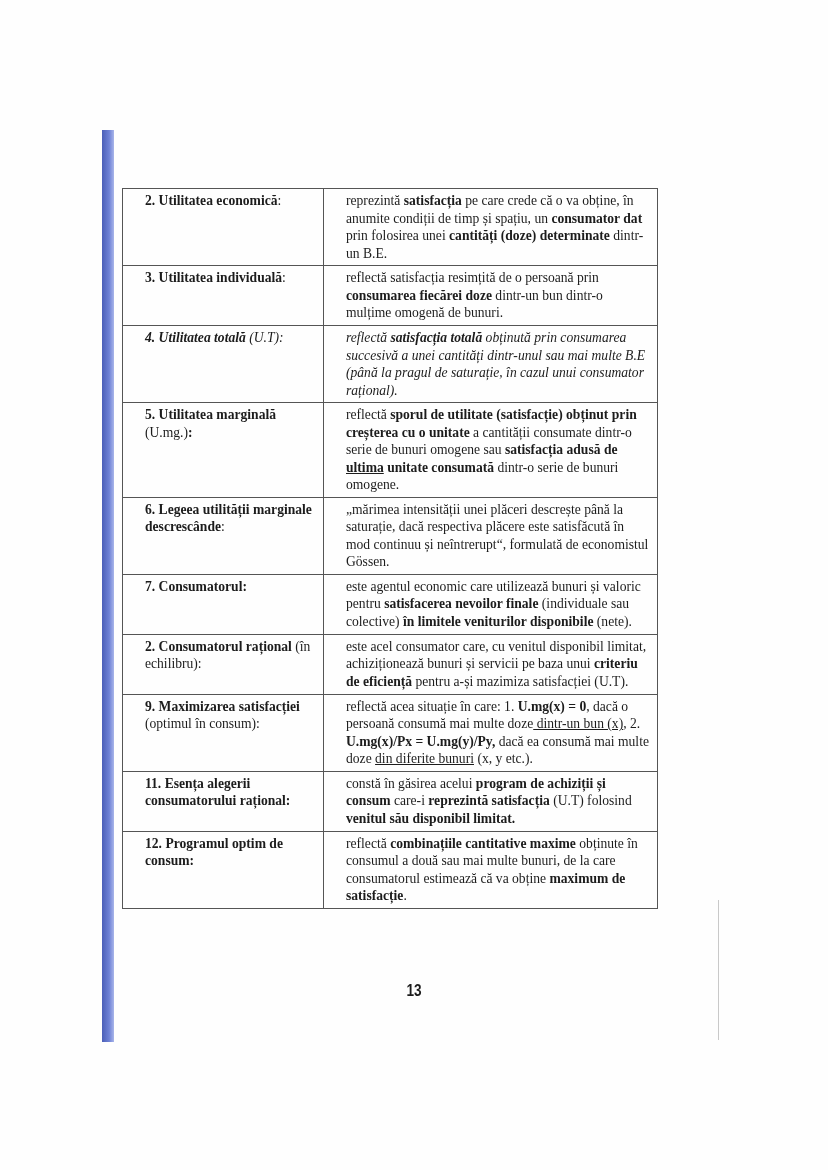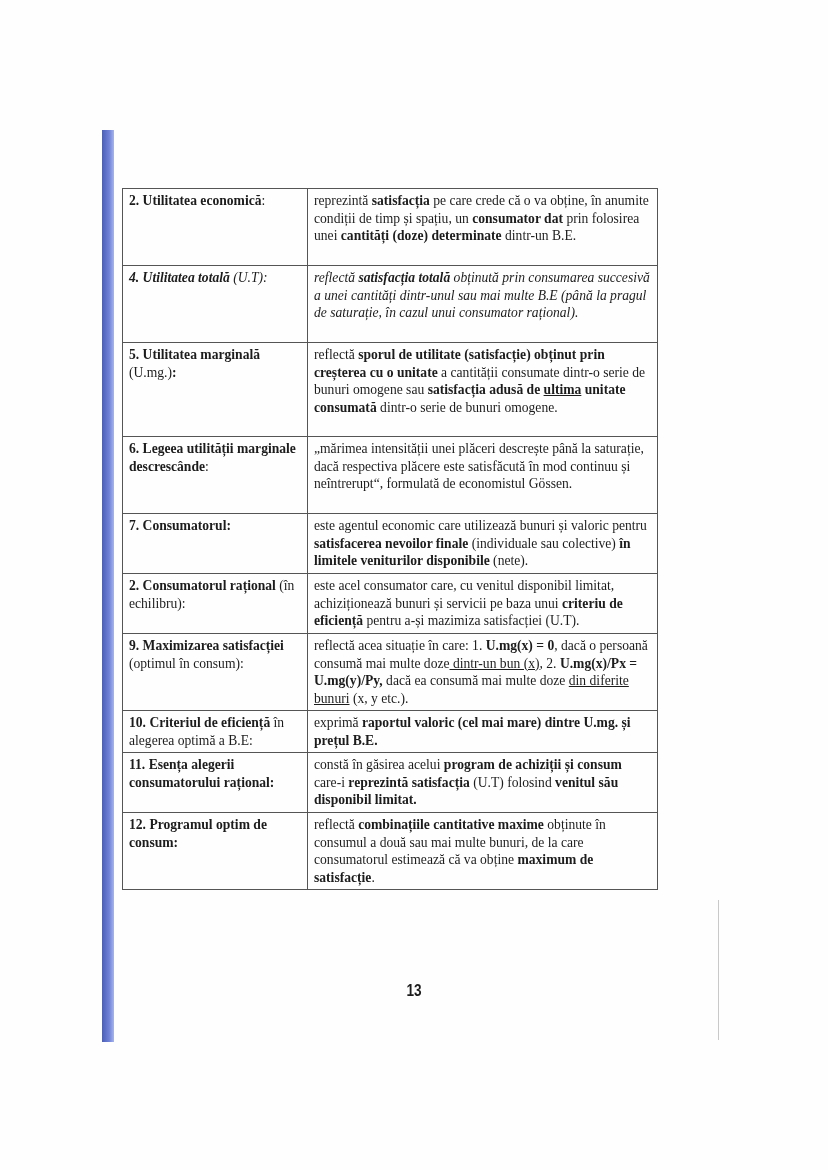--- a/index.html
+++ b/index.html
@@ -13,21 +13,21 @@
   }
   .right-edge {
     position: absolute; left: 718px; top: 900px; width: 1px; height: 140px;
     background: #c9c9c9;
   }
   table.defs {
     position: absolute; left: 122px; top: 188px; width: 536px;
     border-collapse: collapse; font-size: 13.6px; line-height: 17.5px;
   }
   table.defs td {
-    border: 1px solid #555; vertical-align: top; padding: 3px 6px 3px 6px;
+    border: 1px solid #555; vertical-align: top; padding: 3px 6px 3px 22px;
   }
   table.defs td.term { width: 172px; }
   .row-2 td { height: 70px; }
   .row-3 td { height: 53px; }
   .row-4 td { height: 70px; font-style: italic; }
   .row-5 td { height: 87px; }
   .row-6 td { height: 70px; margin-top: 13px; }
   .row-7 td { height: 53px; }
   .row-8 td { height: 53px; }
   .row-9 td { height: 70px; }
@@ -47,20 +47,24 @@
 
 <div class="blue-bar"></div>
 <div class="right-edge"></div>
 
 <table class="defs">
   <tbody id="defs-body">
       <tr class="row-2">
         <td class="term"><b>2. Utilitatea economică</b><span>:</span></td>
         <td><span>reprezintă </span><b>satisfacția</b><span> pe care crede că o va obține, în anumite condiții de timp și spațiu, un </span><b>consumator dat</b><span> prin folosirea unei </span><b>cantități (doze) determinate</b><span> dintr-un B.E.</span></td>
       </tr>
+      <tr class="row-3">
+        <td class="term"><b>3. Utilitatea individuală</b><span>:</span></td>
+        <td><span>reflectă satisfacția resimțită de o persoană prin </span><b>consumarea fiecărei doze</b><span> dintr-un bun dintr-o mulțime omogenă de bunuri.</span></td>
+      </tr>
       <tr class="row-4">
         <td class="term"><b>4. Utilitatea totală</b><span> (U.T):</span></td>
         <td><span>reflectă </span><b>satisfacția totală</b><span> obținută prin consumarea succesivă a unei cantități dintr-unul sau mai multe B.E (până la pragul de saturație, în cazul unui  consumator rațional).</span></td>
       </tr>
       <tr class="row-5">
         <td class="term"><b>5. Utilitatea marginală</b><span> (U.mg.)</span><b>:</b></td>
         <td><span>reflectă </span><b>sporul de utilitate (satisfacție) obținut prin creșterea cu o unitate</b><span> a cantității consumate dintr-o serie de bunuri omogene sau </span><b>satisfacția adusă de </b><b><u>ultima</u></b><b> unitate consumată</b><span> dintr-o serie de bunuri omogene.</span></td>
       </tr>
       <tr class="row-6">
         <td class="term"><b>6. Legeea utilității marginale descrescânde</b><span>:</span></td>
@@ -71,24 +75,20 @@
         <td><span>este agentul economic care utilizează bunuri și valoric pentru </span><b>satisfacerea nevoilor finale</b><span> (individuale sau colective)  </span><b>în limitele veniturilor disponibile</b><span> (nete).</span></td>
       </tr>
       <tr class="row-8">
         <td class="term"><b>2. Consumatorul rațional</b><span> (în echilibru):</span></td>
         <td><span>este acel consumator care, cu venitul disponibil limitat, achiziționează bunuri și servicii pe baza unui </span><b>criteriu de eficiență</b><span> pentru a-și mazimiza satisfacției (U.T).</span></td>
       </tr>
       <tr class="row-9">
         <td class="term"><b>9. Maximizarea satisfacției</b><span> (optimul în consum):</span></td>
         <td><span>reflectă acea situație în care: 1. </span><b>U.mg(x) = 0</b><span>, dacă o persoană consumă  mai multe doze</span><span><u> dintr-un bun (x)</u></span><span>, 2. </span><b>U.mg(x)/Px = U.mg(y)/Py,</b><span> dacă ea consumă mai multe doze </span><span><u>din diferite bunuri</u></span><span> (x, y etc.).</span></td>
       </tr>
-      <tr class="row-10">
-        <td class="term"><b>10. Criteriul de eficiență</b><span> în alegerea optimă a B.E:</span></td>
-        <td><span>exprimă </span><b>raportul valoric (cel mai mare) dintre U.mg. și prețul B.E.</b></td>
-      </tr>
       <tr class="row-11">
         <td class="term"><b>11. Esența alegerii consumatorului rațional:</b></td>
         <td><span>constă în găsirea  acelui </span><b>program de achiziții și consum</b><span> care-i </span><b>reprezintă satisfacția</b><span> (U.T) folosind </span><b>venitul său disponibil limitat.</b></td>
       </tr>
       <tr class="row-12">
         <td class="term"><b>12. Programul optim de consum:</b></td>
         <td><span>reflectă </span><b>combinațiile cantitative maxime</b><span> obținute în consumul a două sau mai multe bunuri, de la care consumatorul estimează că va obține </span><b>maximum de satisfacție</b><span>.</span></td>
       </tr>
     </tbody>
 </table>

